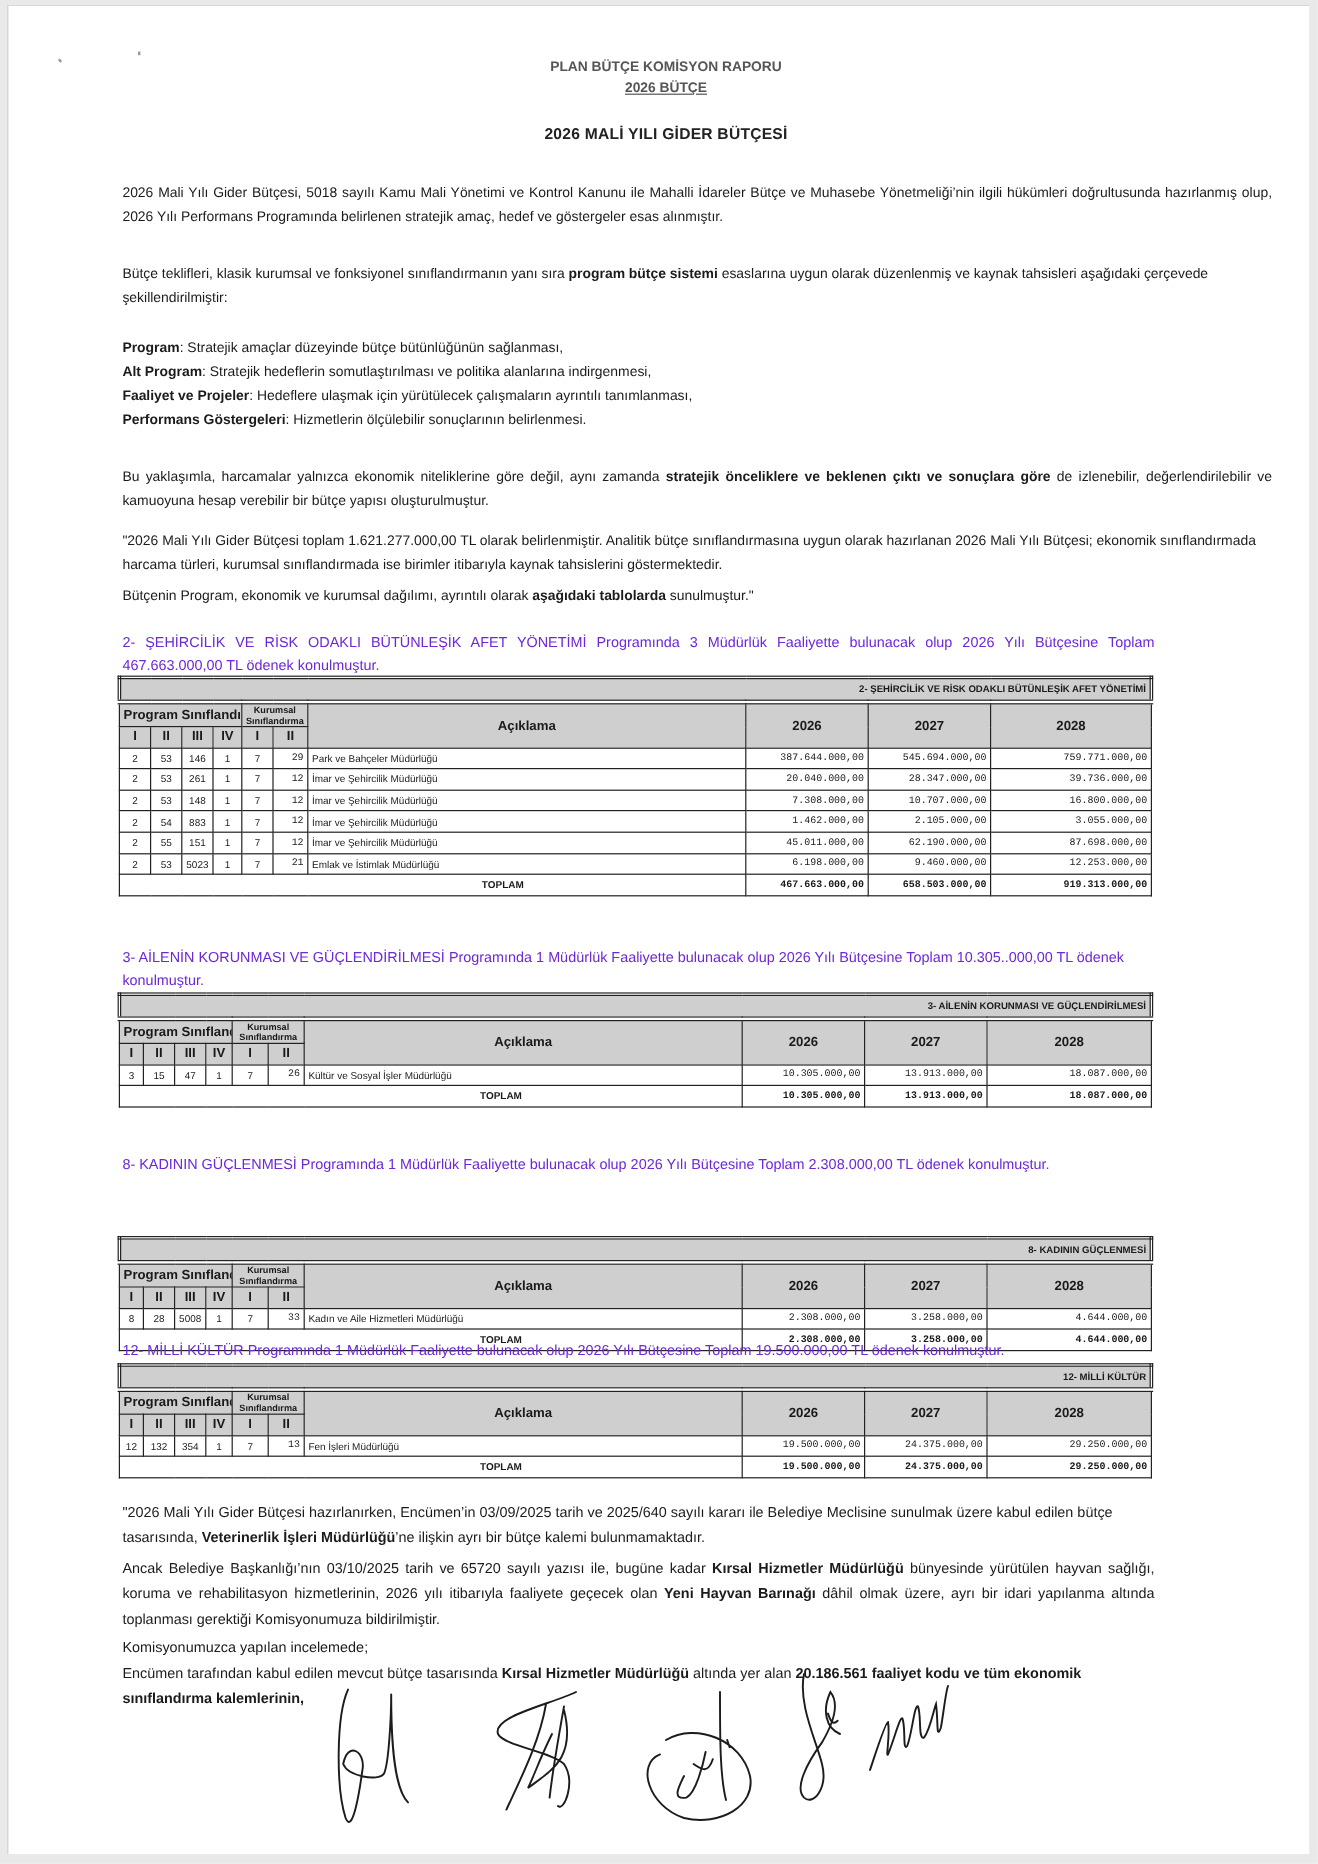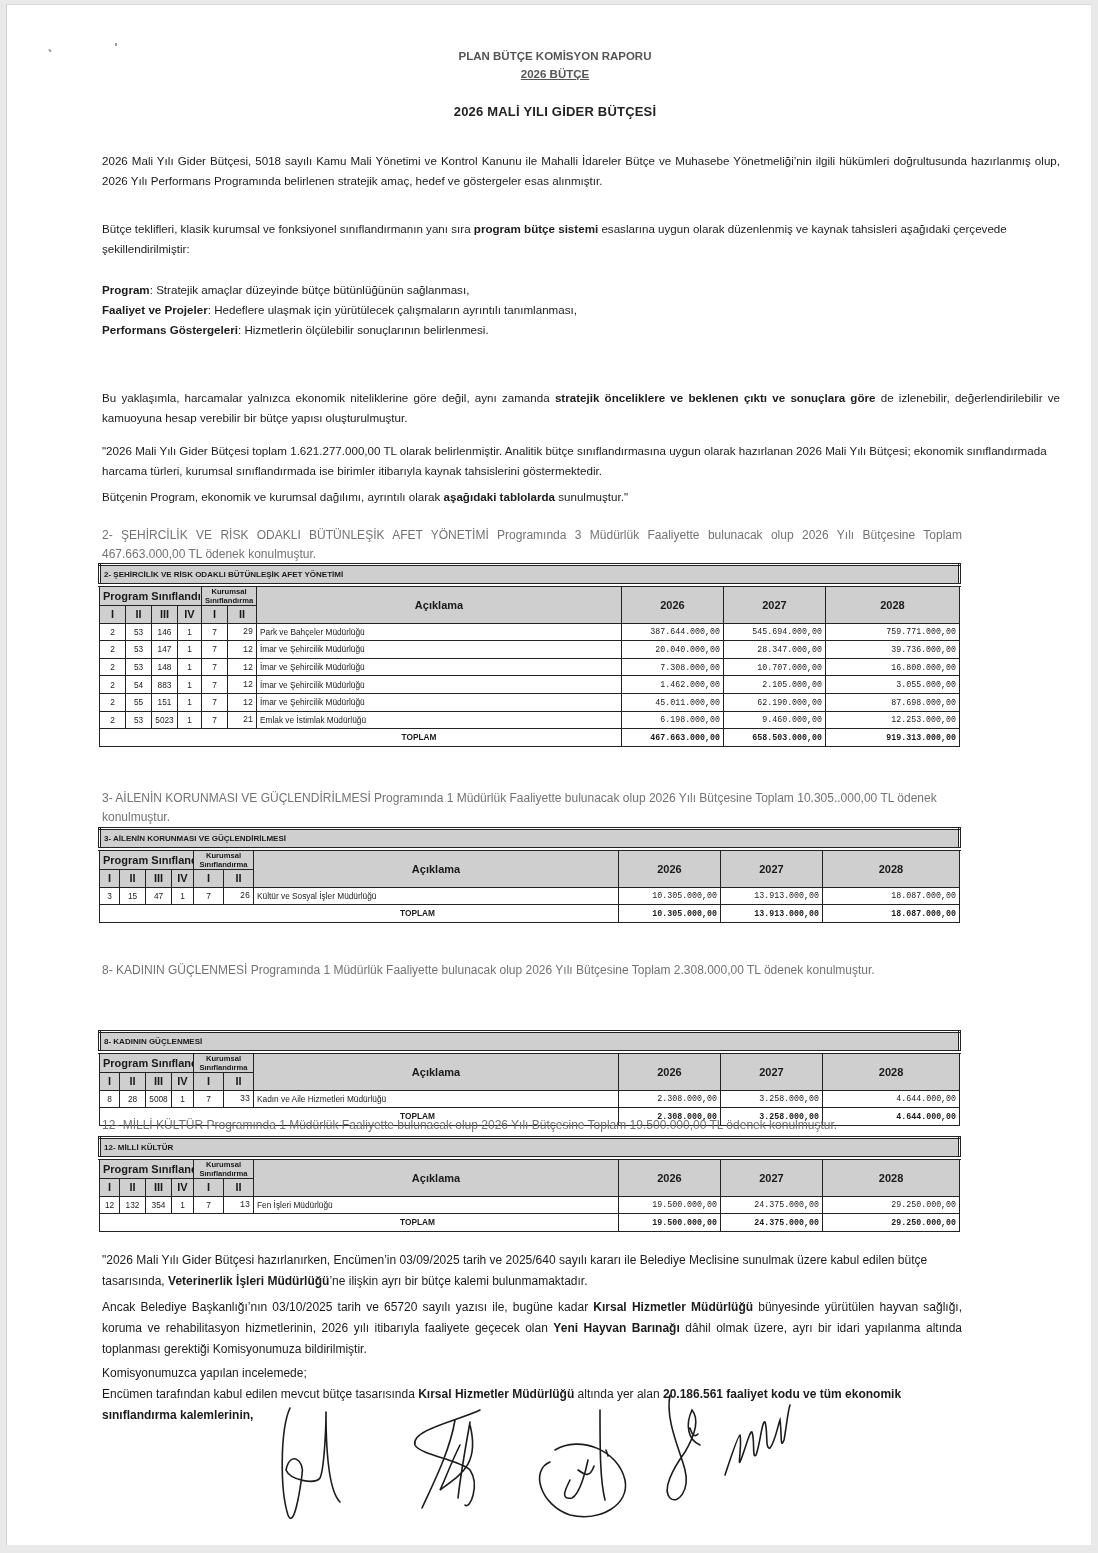--- a/index.html
+++ b/index.html
@@ -11,28 +11,28 @@
   .hdr3 { top: 104px; font-size: 13px; color: #222; letter-spacing: 0.2px; }
   .para { position: absolute; left: 102px; width: 958px; font-size: 11.6px; line-height: 20px; color: #1b1b1b; }
   .para b { font-weight: bold; }
   .just { text-align: justify; }
   .p1 { top: 151px; }
   .p2 { top: 219px; }
   .p3 { top: 280px; line-height: 20px; }
   .p4 { top: 388px; }
   .p5 { top: 441px; }
   .p6 { top: 487px; }
-  .sec { position: absolute; left: 102px; width: 860px; font-size: 12px; line-height: 19px; color: #737373; }
+  .sec { position: absolute; left: 102px; width: 860px; font-size: 12px; line-height: 19px; color: #6d28d9; }
   .s1 { top: 526px; text-align: justify; }
   .s3 { top: 789px; }
   .s8 { top: 961px; }
   .s12 { top: 1116px; }
   table.bt { position: absolute; left: 98px; border-collapse: collapse; font-size: 8.3px; table-layout: fixed; width: 860px; }
   table.bt td, table.bt th { border: 1px solid #222; padding: 0 3px; height: 16.6px; white-space: nowrap; overflow: hidden; }
-  table.bt .title th { background: #cfcfcf; border: 3px double #222; border-bottom-width: 4px; height: 17px; font-weight: bold; text-align: left; font-size: 8px; }
+  table.bt .title th { background: #cfcfcf; border: 3px double #222; border-bottom-width: 4px; height: 17px; font-weight: bold; text-align: right; font-size: 8px; }
   table.bt .hrow th { background: #cfcfcf; font-weight: bold; text-align: center; font-size: 11px; }
   table.bt .hrow .small { font-size: 7.6px; line-height: 9px; margin-top: 18px; }
   table.bt td.c { text-align: center; }
   table.bt td.r { text-align: right; font-family: Liberation Mono, monospace; }
   table.bt td.l { text-align: left; }
   table.bt tr.tot td { font-weight: bold; }
   .t1 { top: 563px; }
   .t3 { top: 827px; }
   .t8 { top: 1030px; }
   .t12 { top: 1136px; }
@@ -53,20 +53,21 @@
 <div class="hdr hdr1" style="left:-25px">PLAN BÜTÇE KOMİSYON RAPORU</div>
 <div class="hdr hdr2" style="left:-25px">2026 BÜTÇE</div>
 <div class="hdr hdr3" style="left:-25px">2026  MALİ YILI GİDER BÜTÇESİ</div>
 
 <div class="para p1 just">2026 Mali Yılı Gider Bütçesi, 5018 sayılı Kamu Mali Yönetimi ve Kontrol Kanunu ile Mahalli İdareler Bütçe ve Muhasebe Yönetmeliği’nin ilgili hükümleri doğrultusunda hazırlanmış olup, 2026 Yılı Performans Programında belirlenen stratejik amaç, hedef ve göstergeler esas alınmıştır.</div>
 
 <div class="para p2"><span>Bütçe teklifleri, klasik kurumsal ve fonksiyonel sınıflandırmanın yanı sıra </span><b>program bütçe sistemi</b><span> esaslarına uygun olarak düzenlenmiş ve kaynak tahsisleri aşağıdaki çerçevede şekillendirilmiştir:</span></div>
 
 <div class="para p3">
   <div><b>Program</b><span>: Stratejik amaçlar düzeyinde bütçe bütünlüğünün sağlanması,</span></div>
+  <div><b>Alt Program</b><span>: Stratejik hedeflerin somutlaştırılması ve politika alanlarına indirgenmesi,</span></div>
   <div><b>Faaliyet ve Projeler</b><span>: Hedeflere ulaşmak için yürütülecek çalışmaların ayrıntılı tanımlanması,</span></div>
   <div><b>Performans Göstergeleri</b><span>: Hizmetlerin ölçülebilir sonuçlarının belirlenmesi.</span></div>
 </div>
 
 <div class="para p4 just"><span>Bu yaklaşımla, harcamalar yalnızca ekonomik niteliklerine göre değil, aynı zamanda </span><b>stratejik önceliklere ve beklenen çıktı ve sonuçlara göre</b><span> de izlenebilir, değerlendirilebilir ve kamuoyuna hesap verebilir bir bütçe yapısı oluşturulmuştur.</span></div>
 
 <div class="para p5">"2026 Mali Yılı Gider Bütçesi toplam 1.621.277.000,00 TL olarak belirlenmiştir. Analitik bütçe sınıflandırmasına uygun olarak hazırlanan 2026 Mali Yılı Bütçesi; ekonomik sınıflandırmada harcama türleri, kurumsal sınıflandırmada ise birimler itibarıyla kaynak tahsislerini göstermektedir.</div>
 
 <div class="para p6"><span>Bütçenin Program, ekonomik ve kurumsal dağılımı, ayrıntılı olarak </span><b>aşağıdaki tablolarda</b><span> sunulmuştur."</span></div>
 
@@ -112,21 +113,21 @@
         <td class="c">7</td>
         <td class="r">29</td>
     <td class="l">Park ve Bahçeler Müdürlüğü</td>
     <td class="r">387.644.000,00</td>
         <td class="r">545.694.000,00</td>
         <td class="r">759.771.000,00</td>
   </tr>
   <tr>
     <td class="c">2</td>
         <td class="c">53</td>
-        <td class="c">147</td>
+        <td class="c">261</td>
         <td class="c">1</td>
         <td class="c">7</td>
         <td class="r">12</td>
     <td class="l">İmar ve Şehircilik Müdürlüğü</td>
     <td class="r">20.040.000,00</td>
         <td class="r">28.347.000,00</td>
         <td class="r">39.736.000,00</td>
   </tr>
   <tr>
     <td class="c">2</td>

